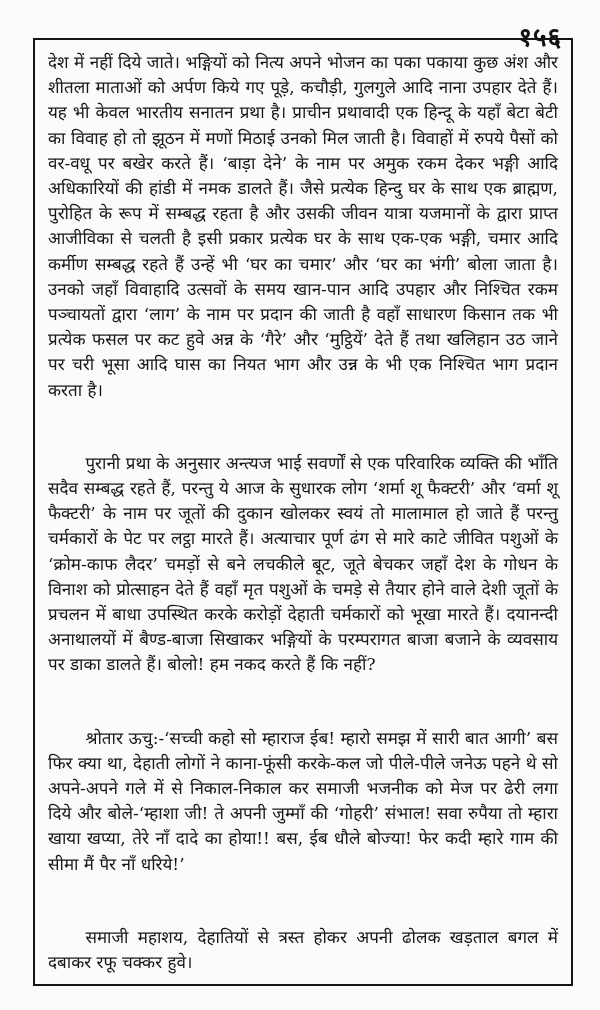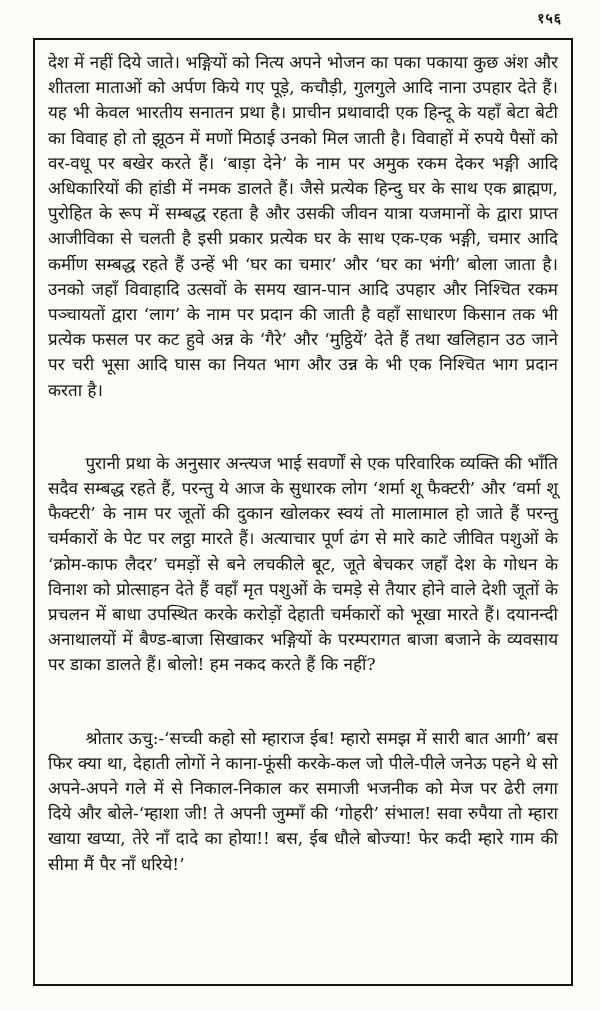--- a/index.html
+++ b/index.html
@@ -12,23 +12,23 @@
     position: relative;
     width: 600px;
     height: 1010px;
     margin: 0 auto;
     background: #fbfbf9;
     color: #161616;
     overflow: hidden;
   }
   .page-number {
     position: absolute;
-    top: 8px;
+    top: 18px;
     right: 38px;
-    font-size: 14px;
+    font-size: 26px;
     font-weight: bold;
     letter-spacing: 1px;
     color: #111;
   }
   .text-frame {
     position: absolute;
     left: 33px;
     top: 38px;
     width: 540px;
     height: 948px;
@@ -54,15 +54,16 @@
 <body>
 
 <div class="scan-page">
   <div class="page-number">१५६</div>
 
   <div class="text-frame">
     <div class="body-text">
       <p>देश में नहीं दिये जाते। भङ्गियों को नित्य अपने भोजन का पका पकाया कुछ अंश और शीतला माताओं को अर्पण किये गए पूड़े, कचौड़ी, गुलगुले आदि नाना उपहार देते हैं। यह भी केवल भारतीय सनातन प्रथा है। प्राचीन प्रथावादी एक हिन्दू के यहाँ बेटा बेटी का विवाह हो तो झूठन में मणों मिठाई उनको मिल जाती है। विवाहों में रुपये पैसों को वर-वधू पर बखेर करते हैं। ‘बाड़ा देने’ के नाम पर अमुक रकम देकर भङ्गी आदि अधिकारियों की हांडी में नमक डालते हैं। जैसे प्रत्येक हिन्दु घर के साथ एक ब्राह्मण, पुरोहित के रूप में सम्बद्ध रहता है और उसकी जीवन यात्रा यजमानों के द्वारा प्राप्त आजीविका से चलती है इसी प्रकार प्रत्येक घर के साथ एक-एक भङ्गी, चमार आदि कर्मीण सम्बद्ध रहते हैं उन्हें भी ‘घर का चमार’ और ‘घर का भंगी’ बोला जाता है। उनको जहाँ विवाहादि उत्सवों के समय खान-पान आदि उपहार और निश्चित रकम पञ्चायतों द्वारा ‘लाग’ के नाम पर प्रदान की जाती है वहाँ साधारण किसान तक भी प्रत्येक फसल पर कट हुवे अन्न के ‘गैरे’ और ‘मुट्ठियें’ देते हैं तथा खलिहान उठ जाने पर चरी भूसा आदि घास का नियत भाग और उन्न के भी एक निश्चित भाग प्रदान करता है।</p>
       <p class="indent">पुरानी प्रथा के अनुसार अन्त्यज भाई सवर्णों से एक परिवारिक व्यक्ति की भाँति सदैव सम्बद्ध रहते हैं, परन्तु ये आज के सुधारक लोग ‘शर्मा शू फैक्टरी’ और ‘वर्मा शू फैक्टरी’ के नाम पर जूतों की दुकान खोलकर स्वयं तो मालामाल हो जाते हैं परन्तु चर्मकारों के पेट पर लट्ठा मारते हैं। अत्याचार पूर्ण ढंग से मारे काटे जीवित पशुओं के ‘क्रोम-काफ लैदर’ चमड़ों से बने लचकीले बूट, जूते बेचकर जहाँ देश के गोधन के विनाश को प्रोत्साहन देते हैं वहाँ मृत पशुओं के चमड़े से तैयार होने वाले देशी जूतों के प्रचलन में बाधा उपस्थित करके करोड़ों देहाती चर्मकारों को भूखा मारते हैं। दयानन्दी अनाथालयों में बैण्ड-बाजा सिखाकर भङ्गियों के परम्परागत बाजा बजाने के व्यवसाय पर डाका डालते हैं। बोलो! हम नकद करते हैं कि नहीं?</p>
       <p class="indent">श्रोतार ऊचु:-‘सच्ची कहो सो म्हाराज ईब! म्हारो समझ में सारी बात आगी’ बस फिर क्या था, देहाती लोगों ने काना-फूंसी करके-कल जो पीले-पीले जनेऊ पहने थे सो अपने-अपने गले में से निकाल-निकाल कर समाजी भजनीक को मेज पर ढेरी लगा दिये और बोले-‘म्हाशा जी! ते अपनी जुम्माँ की ‘गोहरी’ संभाल! सवा रुपैया तो म्हारा खाया खप्या, तेरे नाँ दादे का होया!! बस, ईब धौले बोज्या! फेर कदी म्हारे गाम की सीमा मैं पैर नाँ धरिये!’</p>
+      <p class="indent">समाजी महाशय, देहातियों से त्रस्त होकर अपनी ढोलक खड़ताल बगल में दबाकर रफू चक्कर हुवे।</p>
     </div>
   </div>
 </div>
 
 </body></html>

